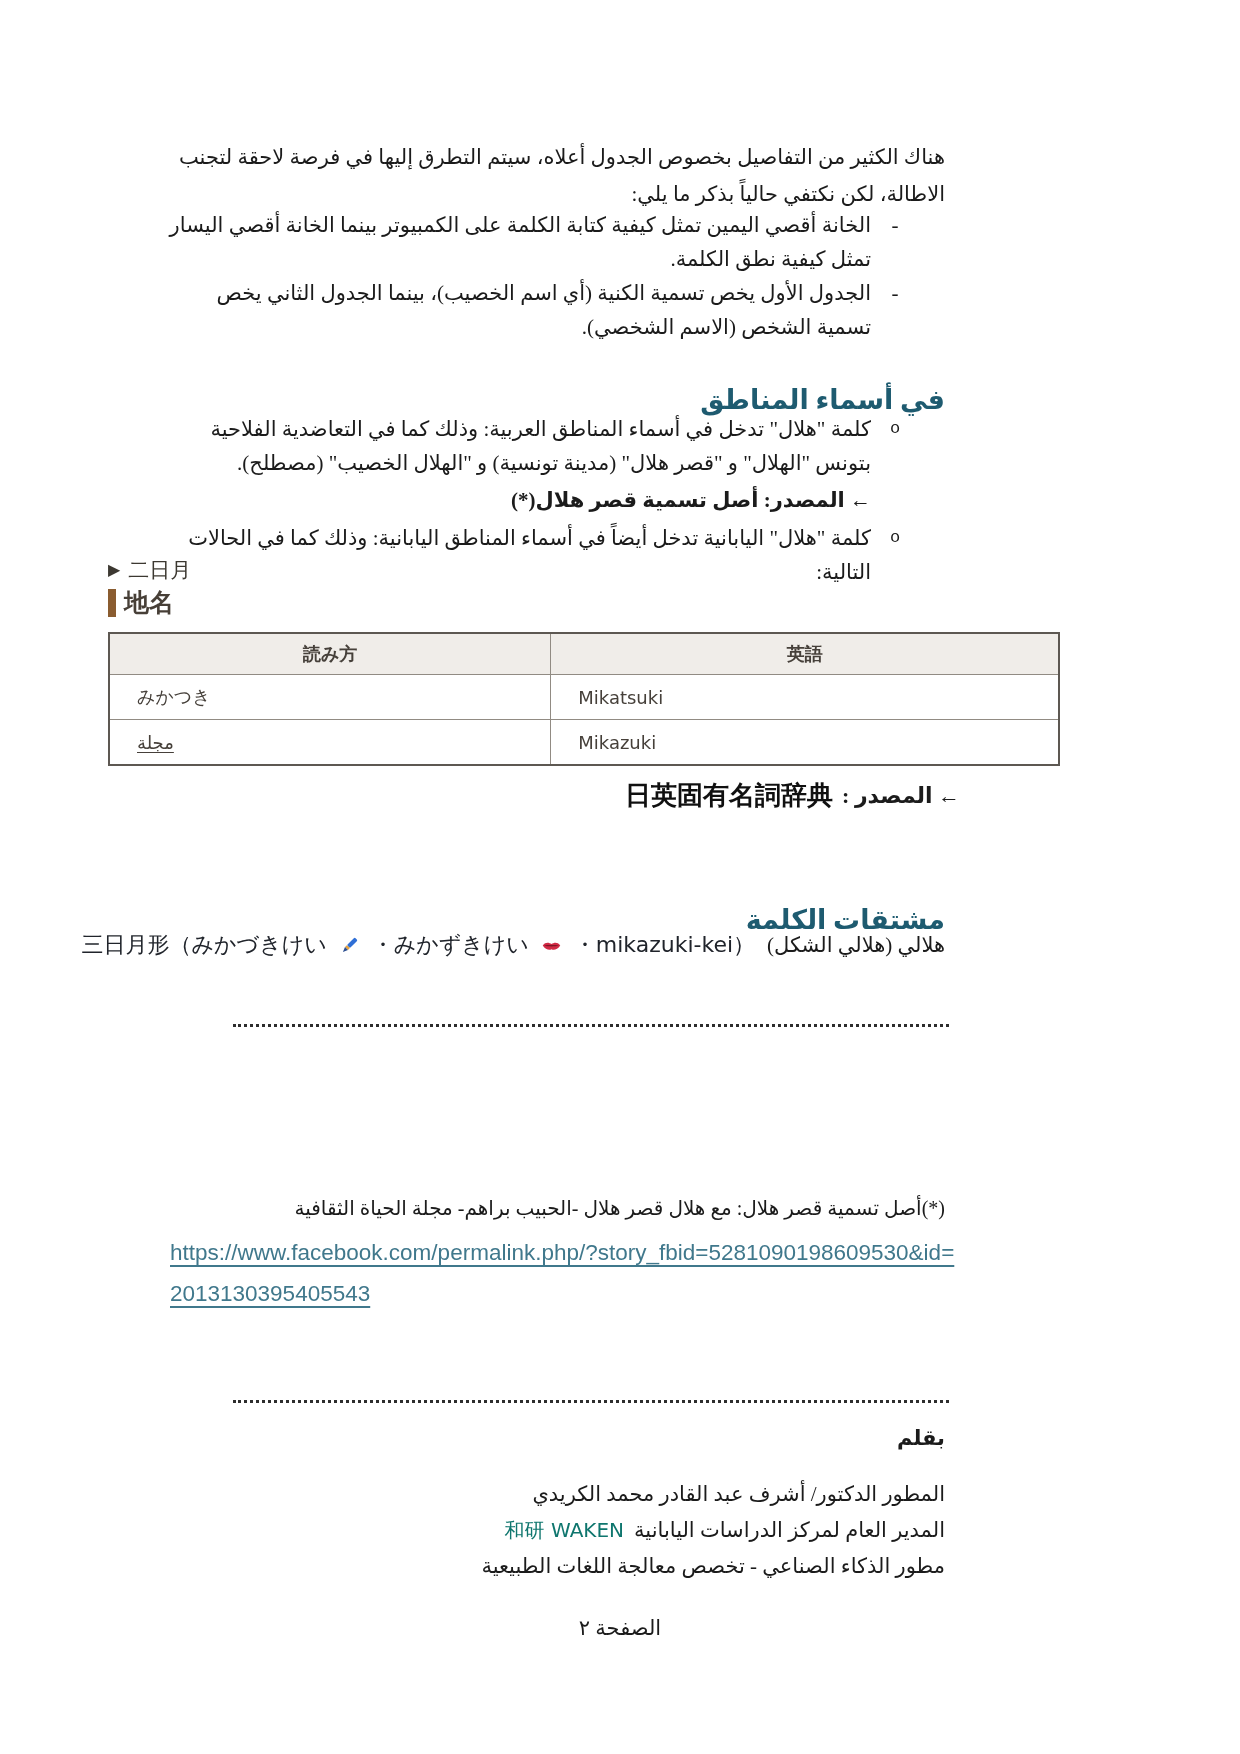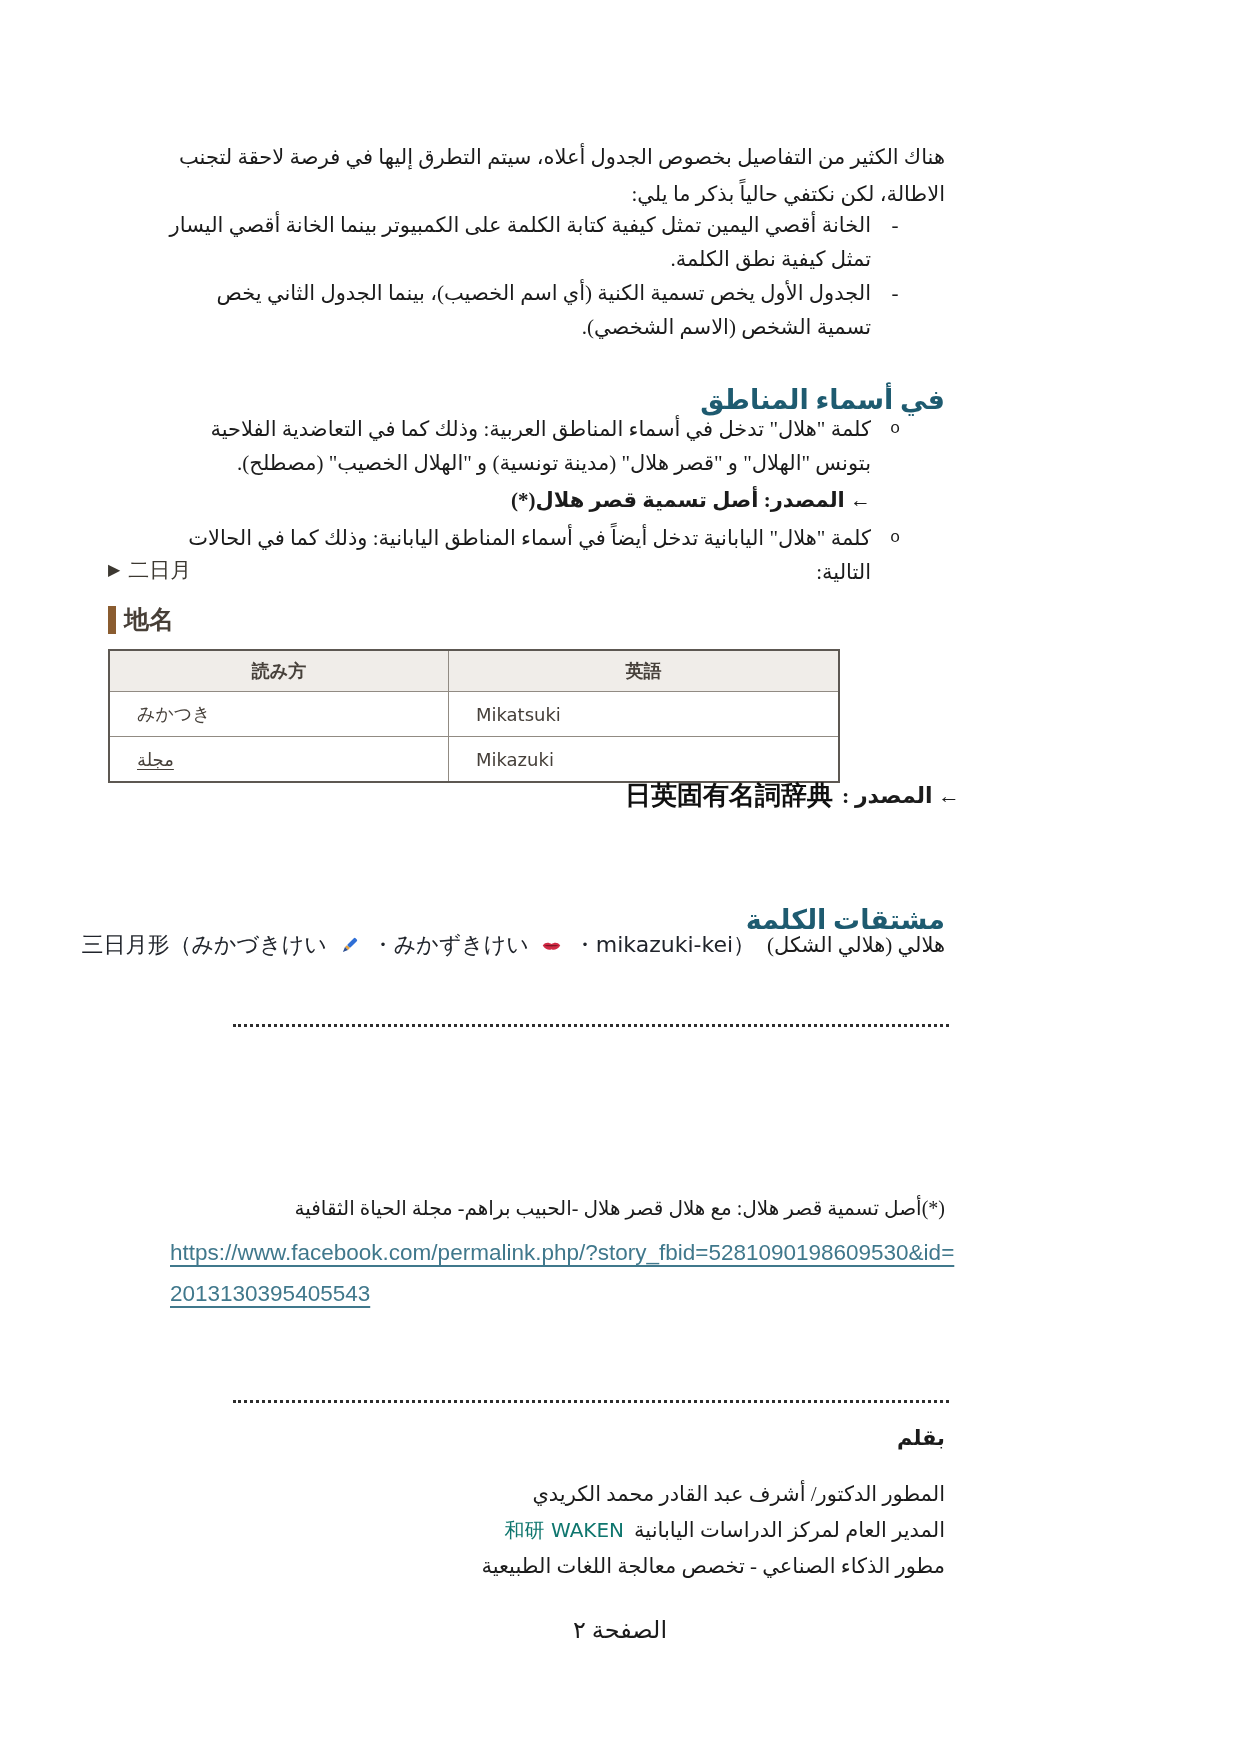--- a/index.html
+++ b/index.html
@@ -46,24 +46,24 @@
   .obullet{display:flex;padding-right:26px;}
   .obullet .marker{flex:0 0 48px;text-align:center;
     font-family:"Liberation Mono","DejaVu Sans Mono",monospace;font-size:17px;}
   .obullet .btext{flex:1;text-align:right;}
   .source-note{padding-right:74px;font-weight:bold;margin:3px 0 4px 0;text-align:right;}
 
   
   #snippet{top:556px;left:108px;width:862px;color:var(--snippet_text);}
   .entry-line{display:flex;align-items:center;gap:8px;font-size:21px;color:#3C3831;}
   .tri{font-size:16px;line-height:1;}
-  .placename{margin-top:19px;display:flex;align-items:center;gap:8px;
+  .placename{margin-top:2px;display:flex;align-items:center;gap:8px;
     font-size:25px;font-weight:bold;color:#473F37;}
   .accent-bar{width:8px;height:28px;background:var(--snippet_accent);}
-  #readings-table{margin-top:13px;width:732px;border-collapse:collapse;
+  #readings-table{margin-top:13px;width:952px;border-collapse:collapse;
     border:2px solid var(--table_border_outer);font-size:18px;color:var(--snippet_text);}
   #readings-table th{background:var(--table_header_bg);font-weight:bold;height:38px;
     border:1px solid var(--table_border_inner);text-align:center;}
   #readings-table td{height:44px;border:1px solid var(--table_border_inner);
     padding:0 27px;text-align:left;}
   .cell-link{text-decoration:underline;text-underline-offset:3px;}
 
   
   #snippet-source{top:778px;right:280px;direction:rtl;display:flex;
     align-items:center;gap:9px;}
@@ -92,21 +92,21 @@
 
   
   #byline{top:1426px;right:295px;direction:rtl;font-weight:bold;font-size:21px;}
   #authors{top:1476px;right:295px;width:779px;direction:rtl;text-align:right;
     font-size:21px;line-height:36px;}
   .author-line2{display:flex;direction:rtl;align-items:center;gap:10px;}
   .waken{direction:ltr;font-size:20px;color:#0f766e;}
 
   
   #page-num{top:1616px;left:0;width:1240px;text-align:center;direction:rtl;
-    font-size:24px;}
+    font-size:21px;}
 </style>
 </head>
 <body>
 
 <div class="page">
 
   <p id="intro-para" class="abs ar">هناك الكثير من التفاصيل بخصوص الجدول أعلاه، سيتم التطرق إليها في فرصة لاحقة لتجنب الاطالة، لكن نكتفي حالياً بذكر ما يلي:</p>
 
   <div id="intro-bullets" class="abs ar">
     <div class="bullet">

